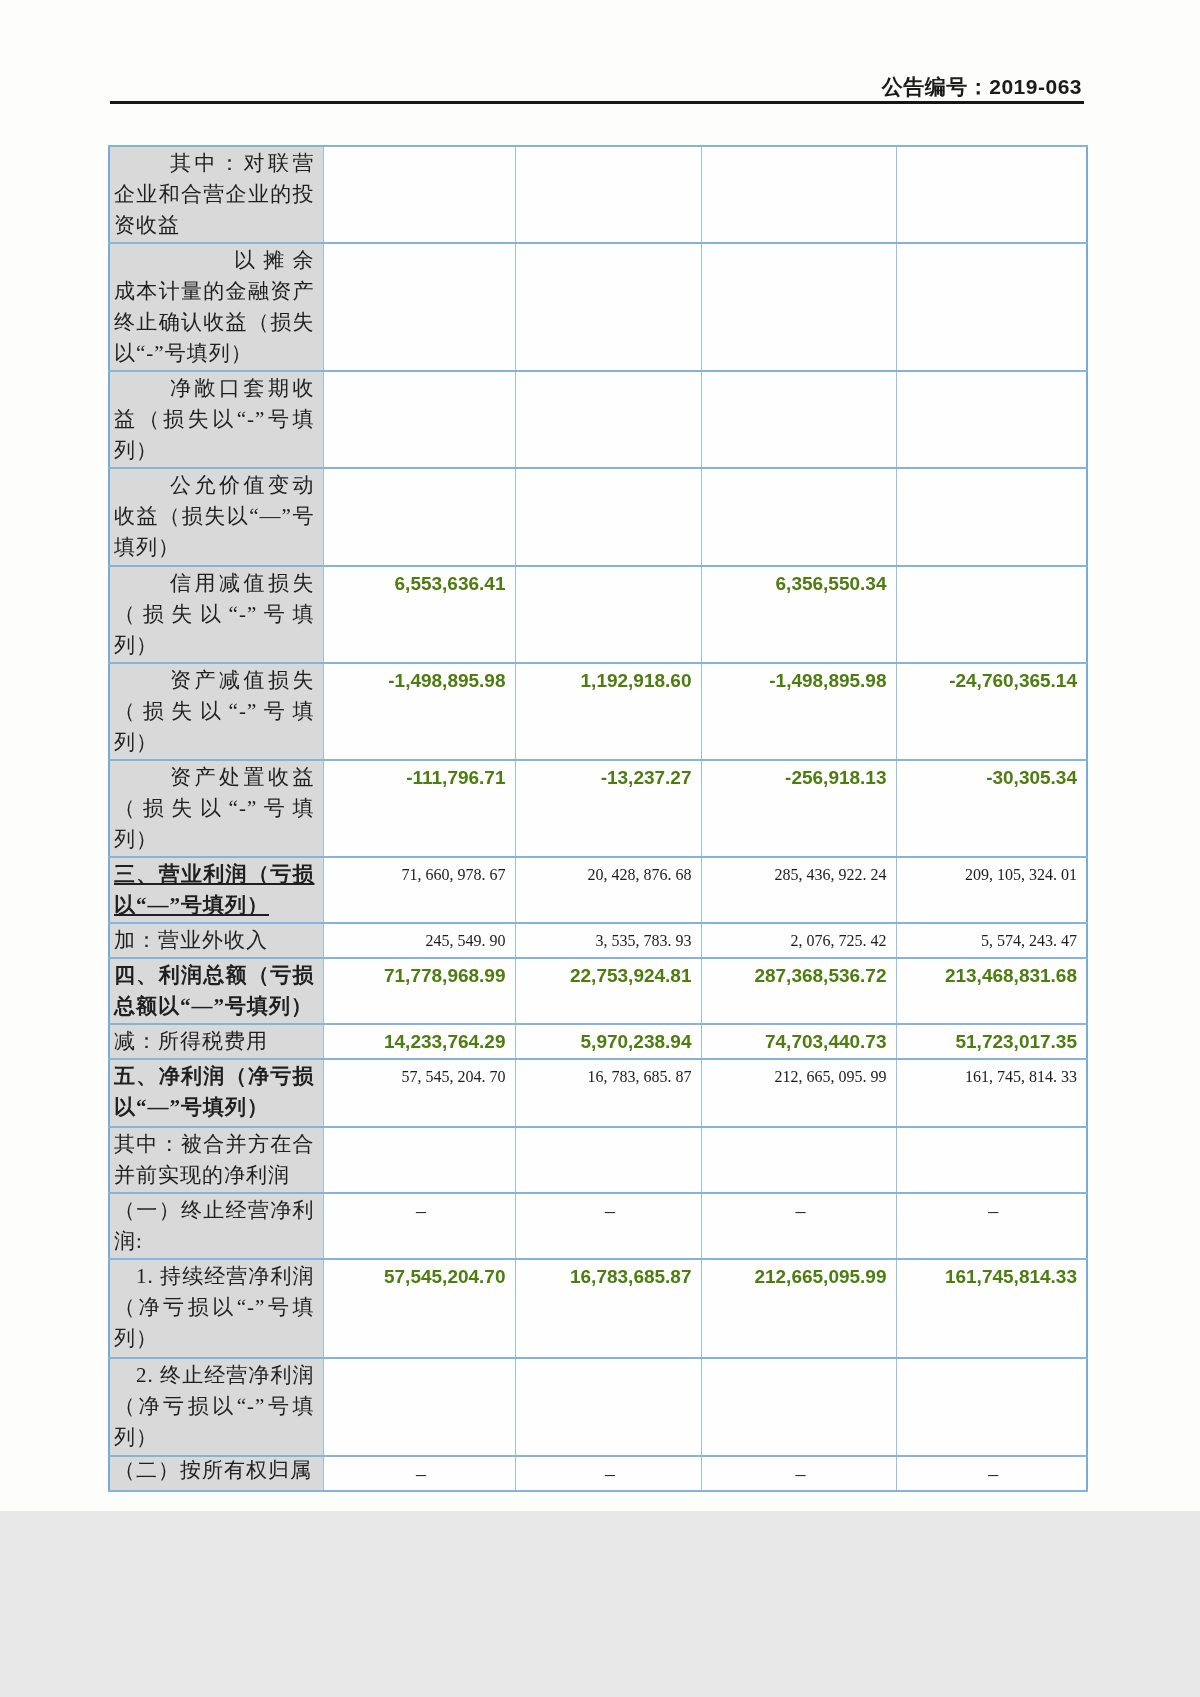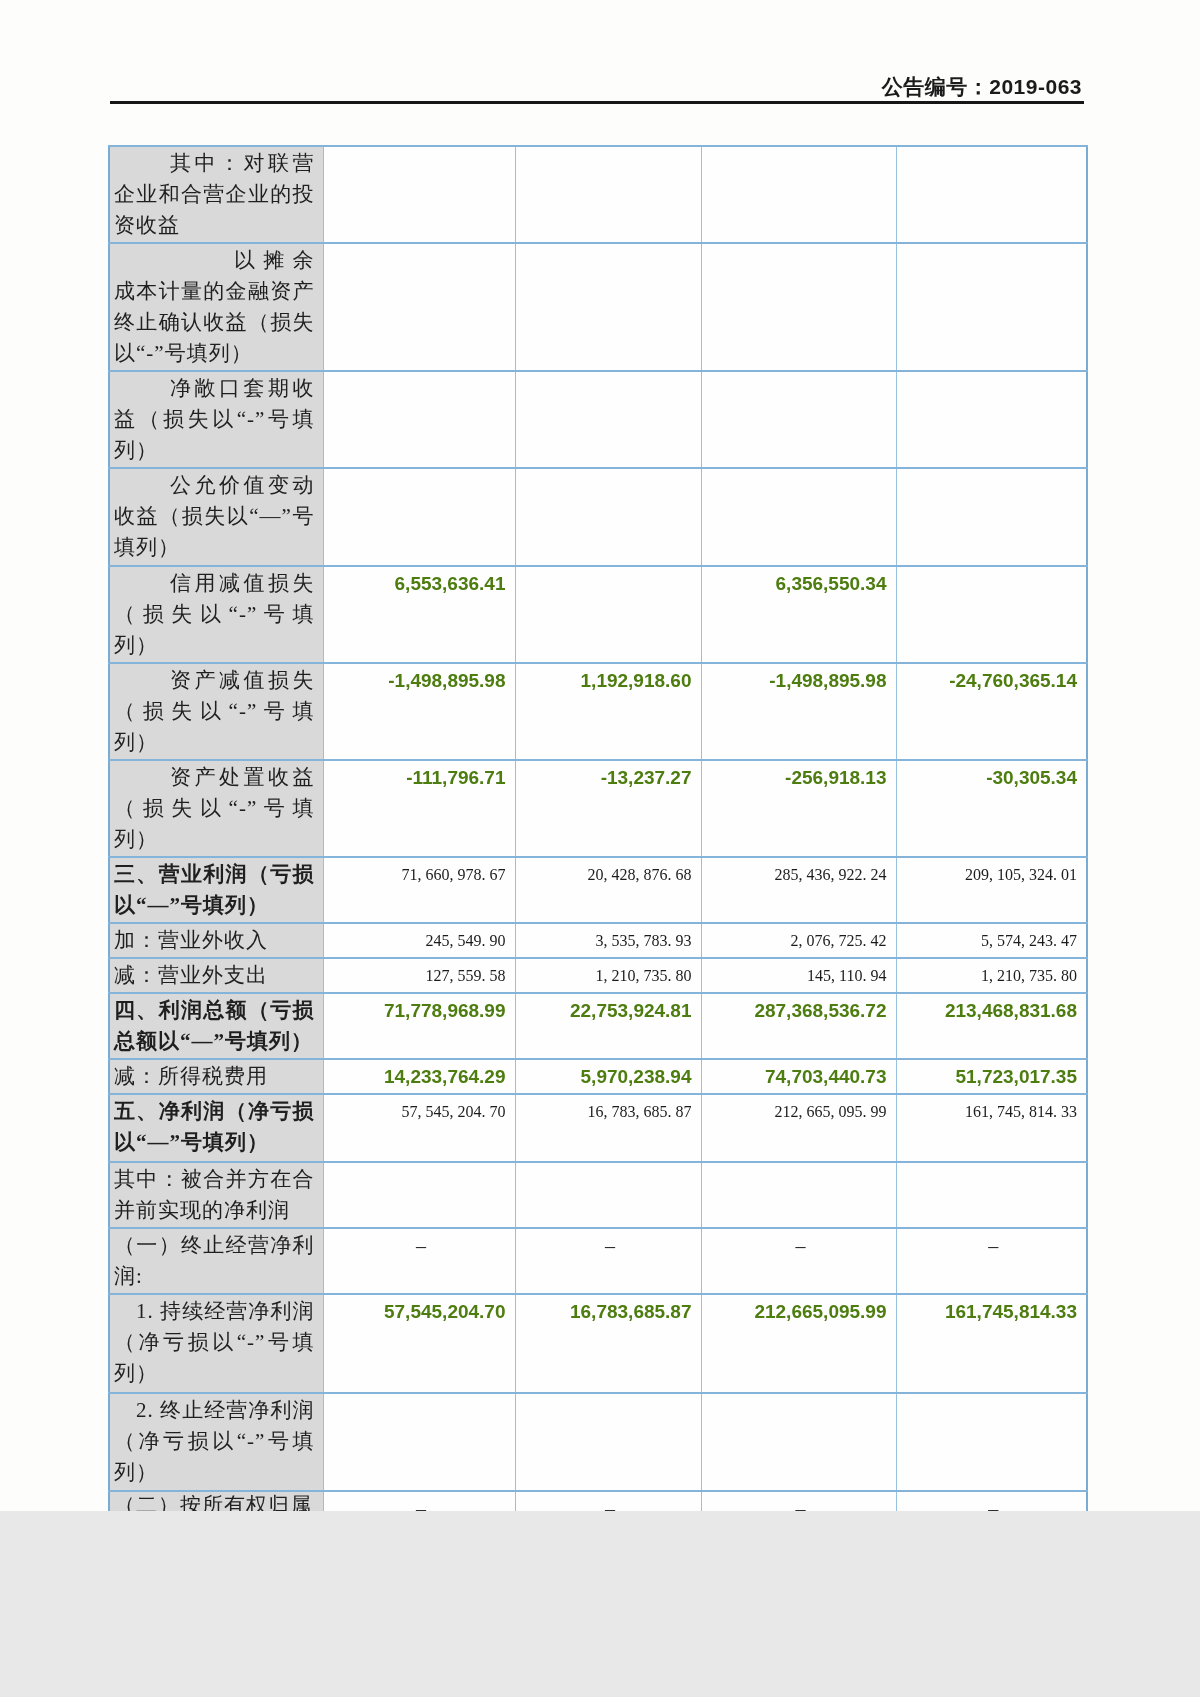--- a/index.html
+++ b/index.html
@@ -148,40 +148,33 @@
           <td class="num sans">-24,760,365.14</td>
         </tr>
         <tr style="height: 94px;">
           <td class="lbl" style="text-indent: 56px;">资产处置收益（损失以“-”号填列）</td>
           <td class="num sans">-111,796.71</td>
           <td class="num sans">-13,237.27</td>
           <td class="num sans">-256,918.13</td>
           <td class="num sans">-30,305.34</td>
         </tr>
         <tr style="height: 65px;">
-          <td class="lbl bold" style="text-indent: 0px;">三、营业利润（亏损以“—”号填列）</td>
+          <td class="lbl bold" style="text-indent: 0px; text-decoration: underline;">三、营业利润（亏损以“—”号填列）</td>
           <td class="num serif">71, 660, 978. 67</td>
           <td class="num serif">20, 428, 876. 68</td>
           <td class="num serif">285, 436, 922. 24</td>
           <td class="num serif">209, 105, 324. 01</td>
         </tr>
         <tr style="height: 31px;">
           <td class="lbl" style="text-indent: 0px;">加：营业外收入</td>
           <td class="num serif">245, 549. 90</td>
           <td class="num serif">3, 535, 783. 93</td>
           <td class="num serif">2, 076, 725. 42</td>
           <td class="num serif">5, 574, 243. 47</td>
         </tr>
-        <tr style="height: 32px;">
-          <td class="lbl" style="text-indent: 0px;">减：营业外支出</td>
-          <td class="num serif">127, 559. 58</td>
-          <td class="num serif">1, 210, 735. 80</td>
-          <td class="num serif">145, 110. 94</td>
-          <td class="num serif">1, 210, 735. 80</td>
-        </tr>
         <tr style="height: 65px;">
           <td class="lbl bold" style="text-indent: 0px;">四、利润总额（亏损总额以“—”号填列）</td>
           <td class="num sans">71,778,968.99</td>
           <td class="num sans">22,753,924.81</td>
           <td class="num sans">287,368,536.72</td>
           <td class="num sans">213,468,831.68</td>
         </tr>
         <tr style="height: 32px;">
           <td class="lbl" style="text-indent: 0px;">减：所得税费用</td>
           <td class="num sans">14,233,764.29</td>

